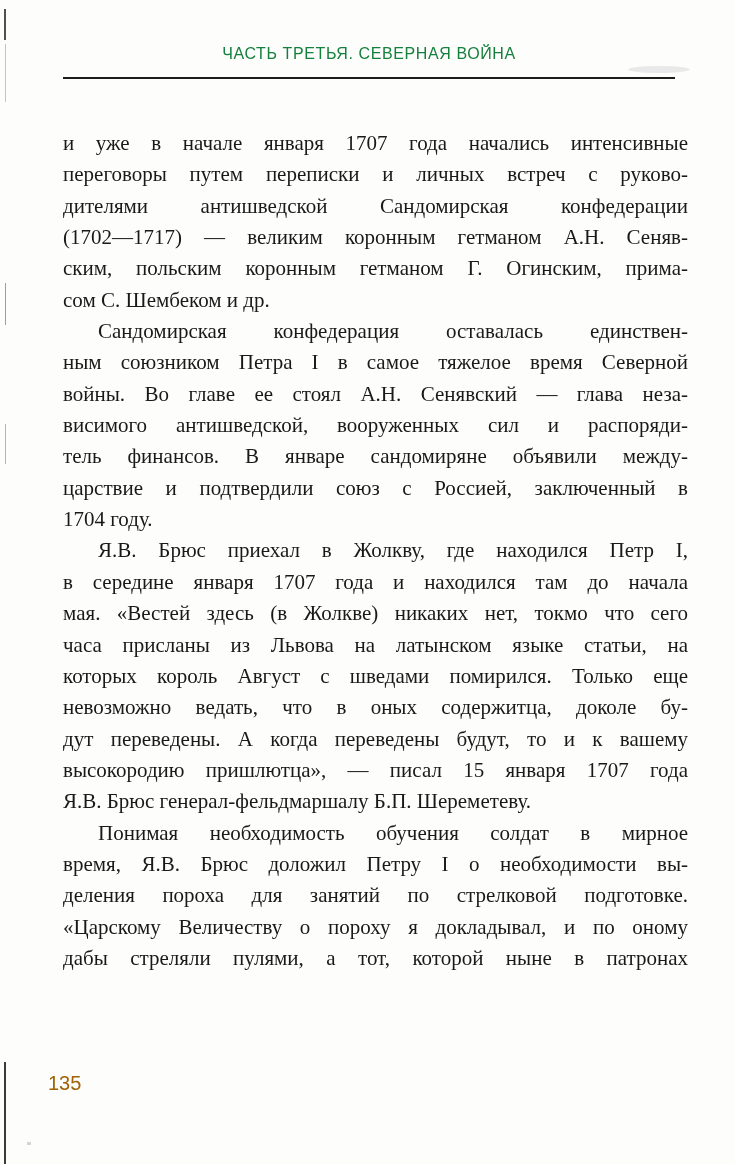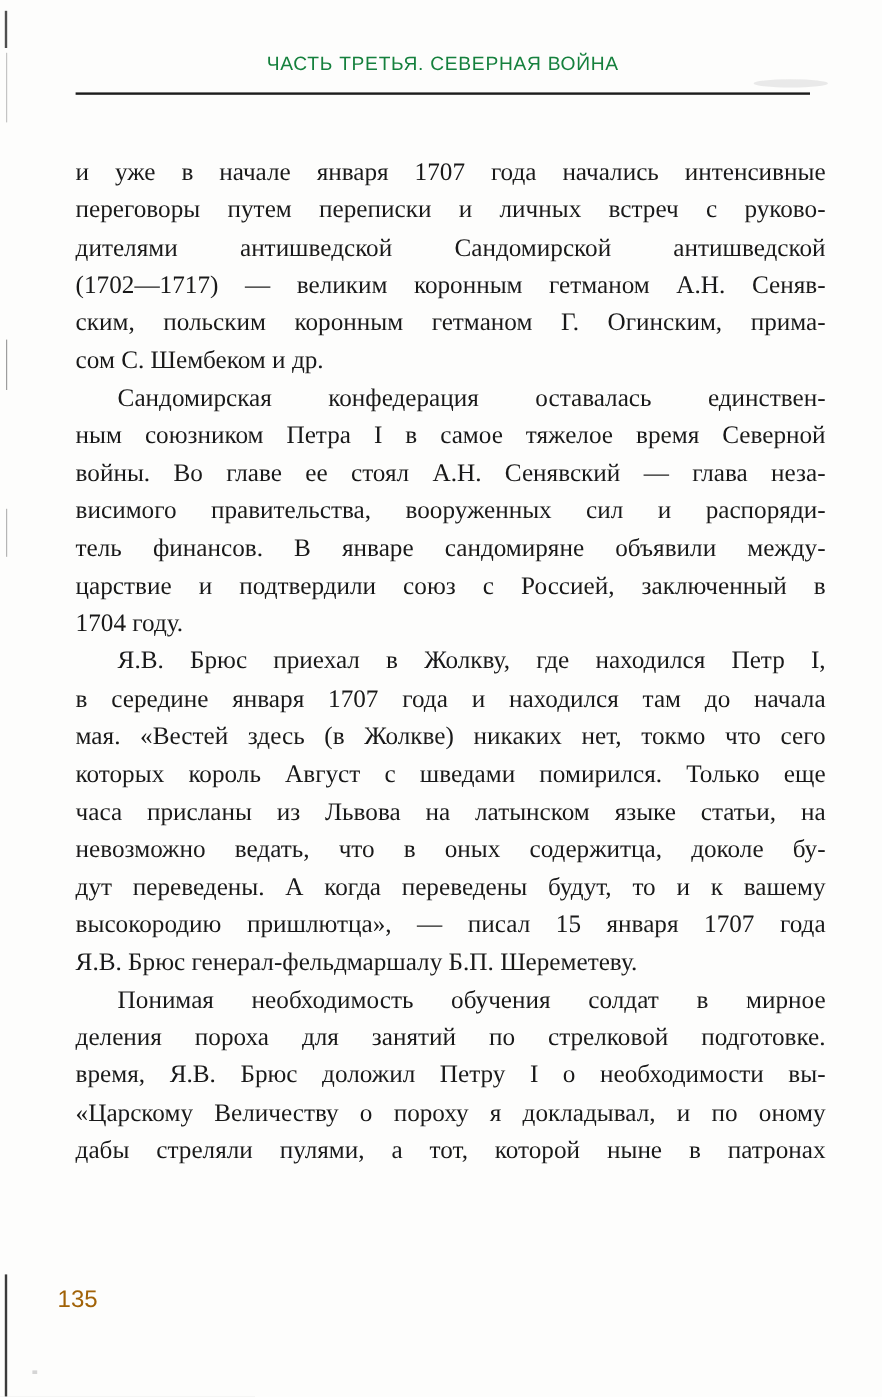--- a/index.html
+++ b/index.html
@@ -92,41 +92,41 @@
   <div class="artifact a6"></div>
 
   <div class="running-header">ЧАСТЬ ТРЕТЬЯ. СЕВЕРНАЯ ВОЙНА</div>
 
   <div class="header-rule"></div>
   <div class="scan-smudge"></div>
 
   <div class="body-text">
       <div class="line">и уже в начале января 1707 года начались интенсивные</div>
       <div class="line">переговоры путем переписки и личных встреч с руково-</div>
-      <div class="line">дителями антишведской Сандомирской антишведской</div>
+      <div class="line">дителями антишведской Сандомирская конфедерации</div>
       <div class="line">(1702—1717) — великим коронным гетманом А.Н. Сеняв-</div>
       <div class="line">ским, польским коронным гетманом Г. Огинским, прима-</div>
       <div class="line last">сом С. Шембеком и др.</div>
       <div class="line indent">Сандомирская конфедерация оставалась единствен-</div>
       <div class="line">ным союзником Петра I в самое тяжелое время Северной</div>
       <div class="line">войны. Во главе ее стоял А.Н. Сенявский — глава неза-</div>
-      <div class="line">висимого правительства, вооруженных сил и распоряди-</div>
+      <div class="line">висимого антишведской, вооруженных сил и распоряди-</div>
       <div class="line">тель финансов. В январе сандомиряне объявили между-</div>
       <div class="line">царствие и подтвердили союз с Россией, заключенный в</div>
       <div class="line last">1704 году.</div>
       <div class="line indent">Я.В. Брюс приехал в Жолкву, где находился Петр I,</div>
       <div class="line">в середине января 1707 года и находился там до начала</div>
       <div class="line">мая. «Вестей здесь (в Жолкве) никаких нет, токмо что сего</div>
+      <div class="line">часа присланы из Львова на латынском языке статьи, на</div>
       <div class="line">которых король Август с шведами помирился. Только еще</div>
-      <div class="line">часа присланы из Львова на латынском языке статьи, на</div>
       <div class="line">невозможно ведать, что в оных содержитца, доколе бу-</div>
       <div class="line">дут переведены. А когда переведены будут, то и к вашему</div>
       <div class="line">высокородию пришлютца», — писал 15 января 1707 года</div>
       <div class="line last">Я.В. Брюс генерал-фельдмаршалу Б.П. Шереметеву.</div>
       <div class="line indent">Понимая необходимость обучения солдат в мирное</div>
+      <div class="line">время, Я.В. Брюс доложил Петру I о необходимости вы-</div>
       <div class="line">деления пороха для занятий по стрелковой подготовке.</div>
-      <div class="line">время, Я.В. Брюс доложил Петру I о необходимости вы-</div>
       <div class="line">«Царскому Величеству о пороху я докладывал, и по оному</div>
       <div class="line">дабы стреляли пулями, а тот, которой ныне в патронах</div>
     </div>
 
   <div class="page-number">135</div>
 </div>
 
 </body></html>

